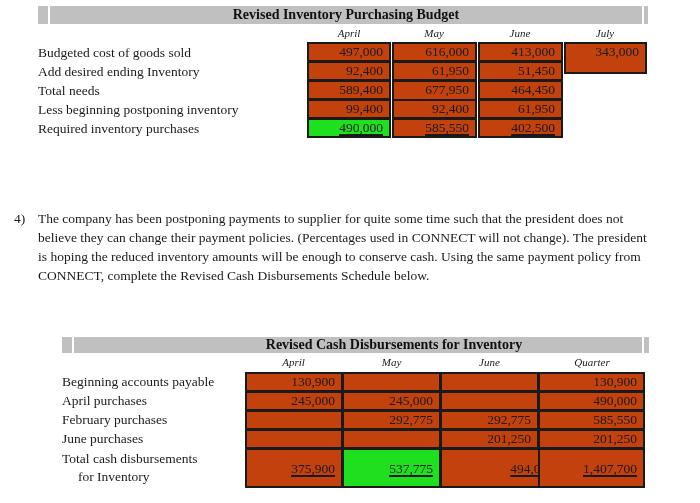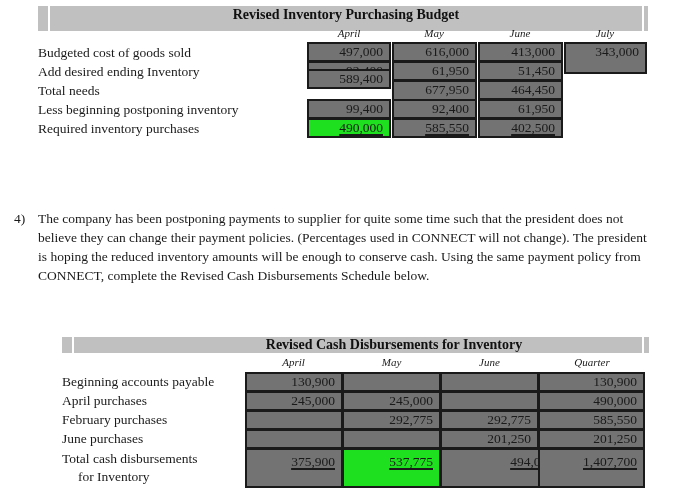--- a/index.html
+++ b/index.html
@@ -1,27 +1,27 @@
 <!DOCTYPE html>
 <html><head>
 <meta charset="utf-8">
 <style>
   html, body { margin: 0; padding: 0; background: #ffffff; }
   body { width: 700px; height: 503px; position: relative; overflow: hidden;
          font-family: "Liberation Serif", "DejaVu Serif", serif; color: #1a1a1a; }
-  .hdrbar { position: absolute; background: #c0c0c0; height: 25px; }
+  .hdrbar { position: absolute; background: #c0c0c0; height: 18px; }
   .hdrbar-title { position: absolute; top: 0; height: 18px; line-height: 18px; font-weight: bold;
                   font-size: 14px; text-align: center; color: #111; }
   .colhead { position: absolute; font-style: italic; font-size: 11px; text-align: center; height: 16px; line-height: 16px; }
   .label { position: absolute; font-size: 13.5px; line-height: 19px; white-space: nowrap; }
-  .cell { position: absolute; box-sizing: border-box; border: 2px solid #1a1a1a; background: #737373;
+  .cell { position: absolute; box-sizing: border-box; border: 2px solid #1a1a1a; background: #c2410c;
           font-size: 13.5px; text-align: right; padding-right: 6px; line-height: 16px; }
   .cell.green { background: #1ee01e; }
   .cell.u span { text-decoration: underline; text-decoration-thickness: 1.5px; text-underline-offset: 2px; }
-  .cell.tall { display: flex; align-items: flex-end; justify-content: flex-end; padding-bottom: 16px; }
+  .cell.tall { display: flex; align-items: flex-end; justify-content: flex-end; padding-bottom: 9px; }
   .para { position: absolute; left: 38px; top: 209px; width: 620px; font-size: 13.5px; line-height: 19px; }
   .para-num { position: absolute; left: 14px; top: 209px; font-size: 13.5px; line-height: 19px; }
 </style>
 </head>
 <body>
 
 <div>
   <div class="hdrbar" style="left:38px; top:6px; width:10px;"></div>
   <div class="hdrbar" style="left:50px; top:6px; width:592px;">
     <div class="hdrbar-title" style="left:0; width:592px;">Revised Inventory Purchasing Budget</div>
@@ -41,21 +41,21 @@
 
   <div class="cell" style="left:307px; top:42px; width:84px; height:20px;">497,000</div>
   <div class="cell" style="left:392px; top:42px; width:85px; height:20px;">616,000</div>
   <div class="cell" style="left:478px; top:42px; width:85px; height:20px;font-family:Liberation Serif, serif;">413,000</div>
   <div class="cell" style="left:564px; top:42px; width:83px; height:32px;">343,000</div>
 
   <div class="cell" style="left:307px; top:61px; width:84px; height:20px;">92,400</div>
   <div class="cell" style="left:392px; top:61px; width:85px; height:20px;">61,950</div>
   <div class="cell" style="left:478px; top:61px; width:85px; height:20px;">51,450</div>
 
-  <div class="cell" style="left:307px; top:69px; width:84px; height:20px;">589,400</div>
+  <div class="cell" style="left:307px; top:80px; width:84px; height:20px;">589,400</div>
   <div class="cell" style="left:392px; top:80px; width:85px; height:36px;">677,950</div>
   <div class="cell" style="left:478px; top:80px; width:85px; height:20px;">464,450</div>
 
   <div class="cell" style="left:307px; top:99px; width:84px; height:20px;">99,400</div>
   <div class="cell" style="left:392px; top:99px; width:85px; height:20px;">92,400</div>
   <div class="cell" style="left:478px; top:99px; width:85px; height:20px;">61,950</div>
 
   <div class="cell green u" style="left:307px; top:118px; width:84px; height:20px;"><span>490,000</span></div>
   <div class="cell u" style="left:392px; top:118px; width:85px; height:20px;"><span>585,550</span></div>
   <div class="cell u" style="left:478px; top:118px; width:85px; height:20px;"><span>402,500</span></div>

